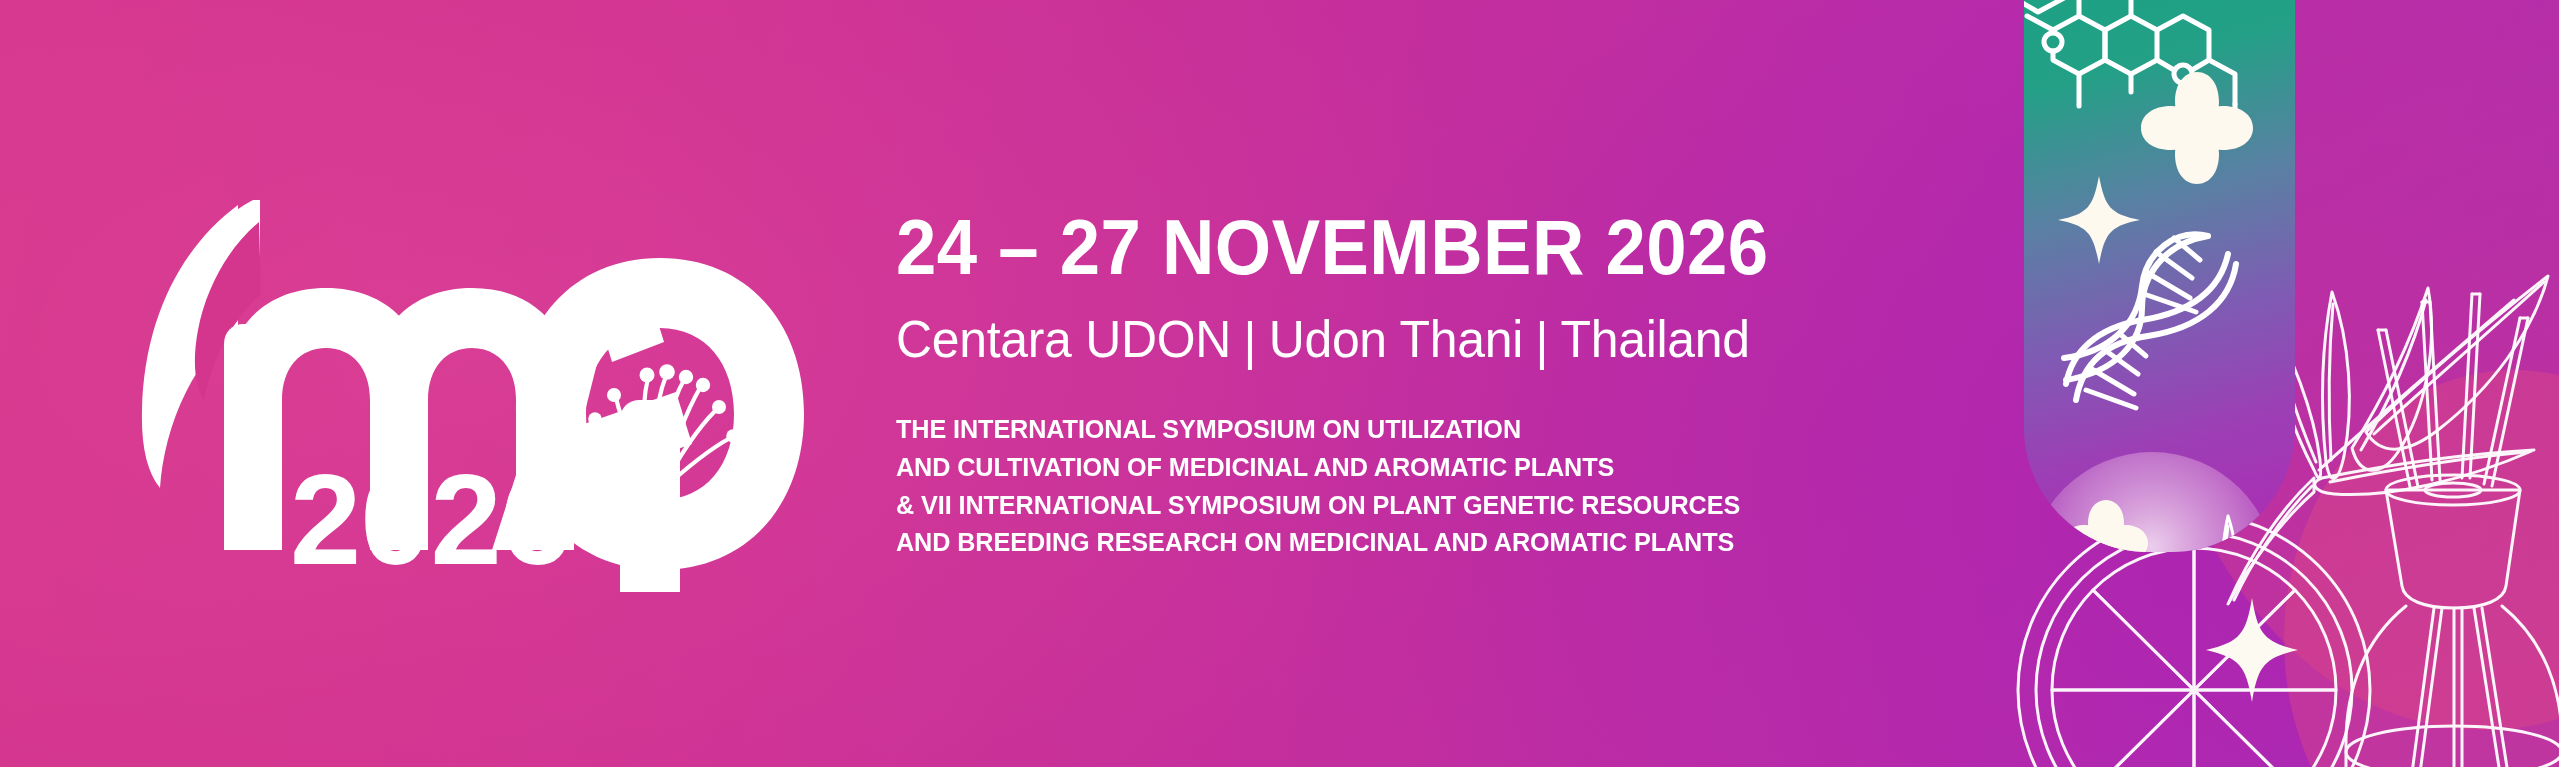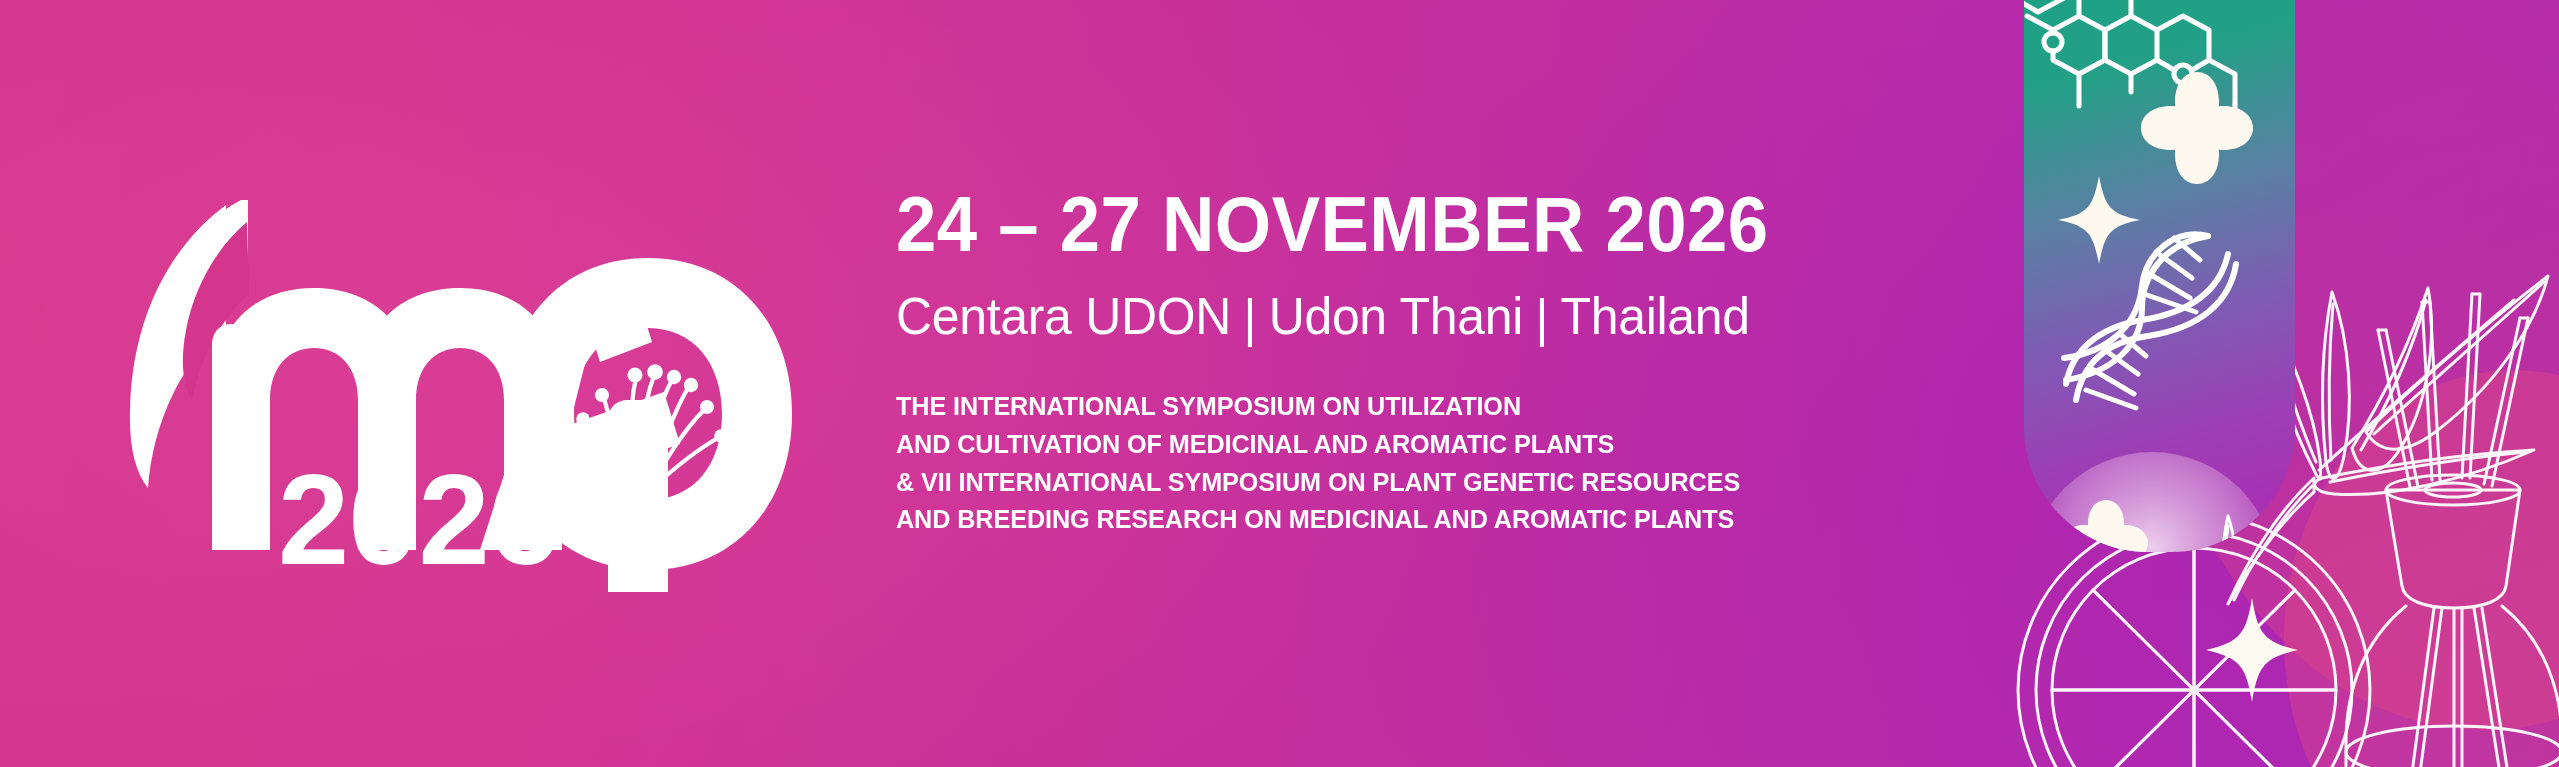--- a/index.html
+++ b/index.html
@@ -34,32 +34,32 @@
     inset: 0;
     background:
       radial-gradient(ellipse 70% 120% at 18% 45%, rgba(255,110,170,0.17) 0%, rgba(255,110,170,0) 62%),
       radial-gradient(ellipse 60% 110% at 86% 60%, rgba(150,20,180,0.20) 0%, rgba(150,20,180,0) 66%);
       pointer-events: none;
   }
 
   
   .logo-zone {
     position: absolute;
-    left: 108px;
+    left: 120px;
     top: 196px;
     width: 740px;
     height: 400px;
   }
   .logo-zone svg { display: block; width: 100%; height: 100%; }
 
   
   .text-zone {
     position: absolute;
     left: 896px;
-    top: 185px;
+    top: 208px;
     width: 1140px;
   }
 
   .headline {
     color: #ffffff;
     font-size: 78px;
     font-weight: 700;
     letter-spacing: 0.5px;
     line-height: 1.0;
     white-space: nowrap;

